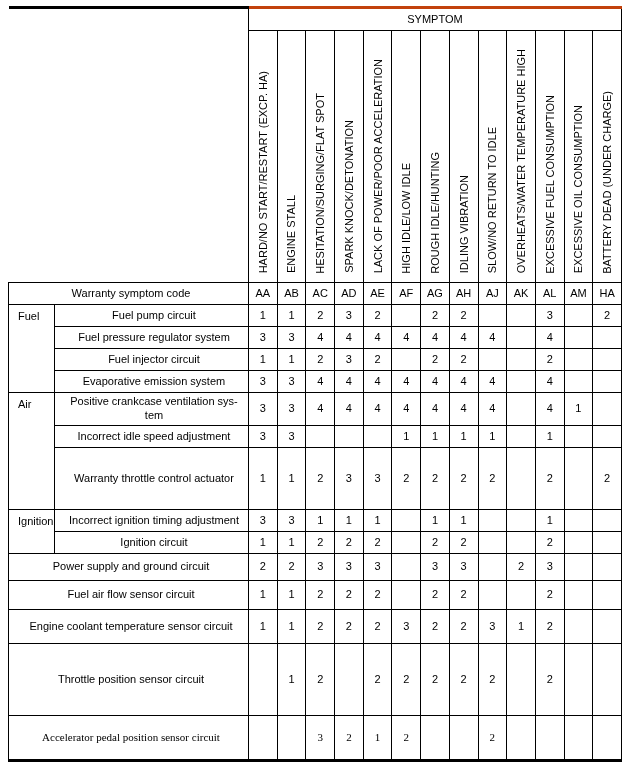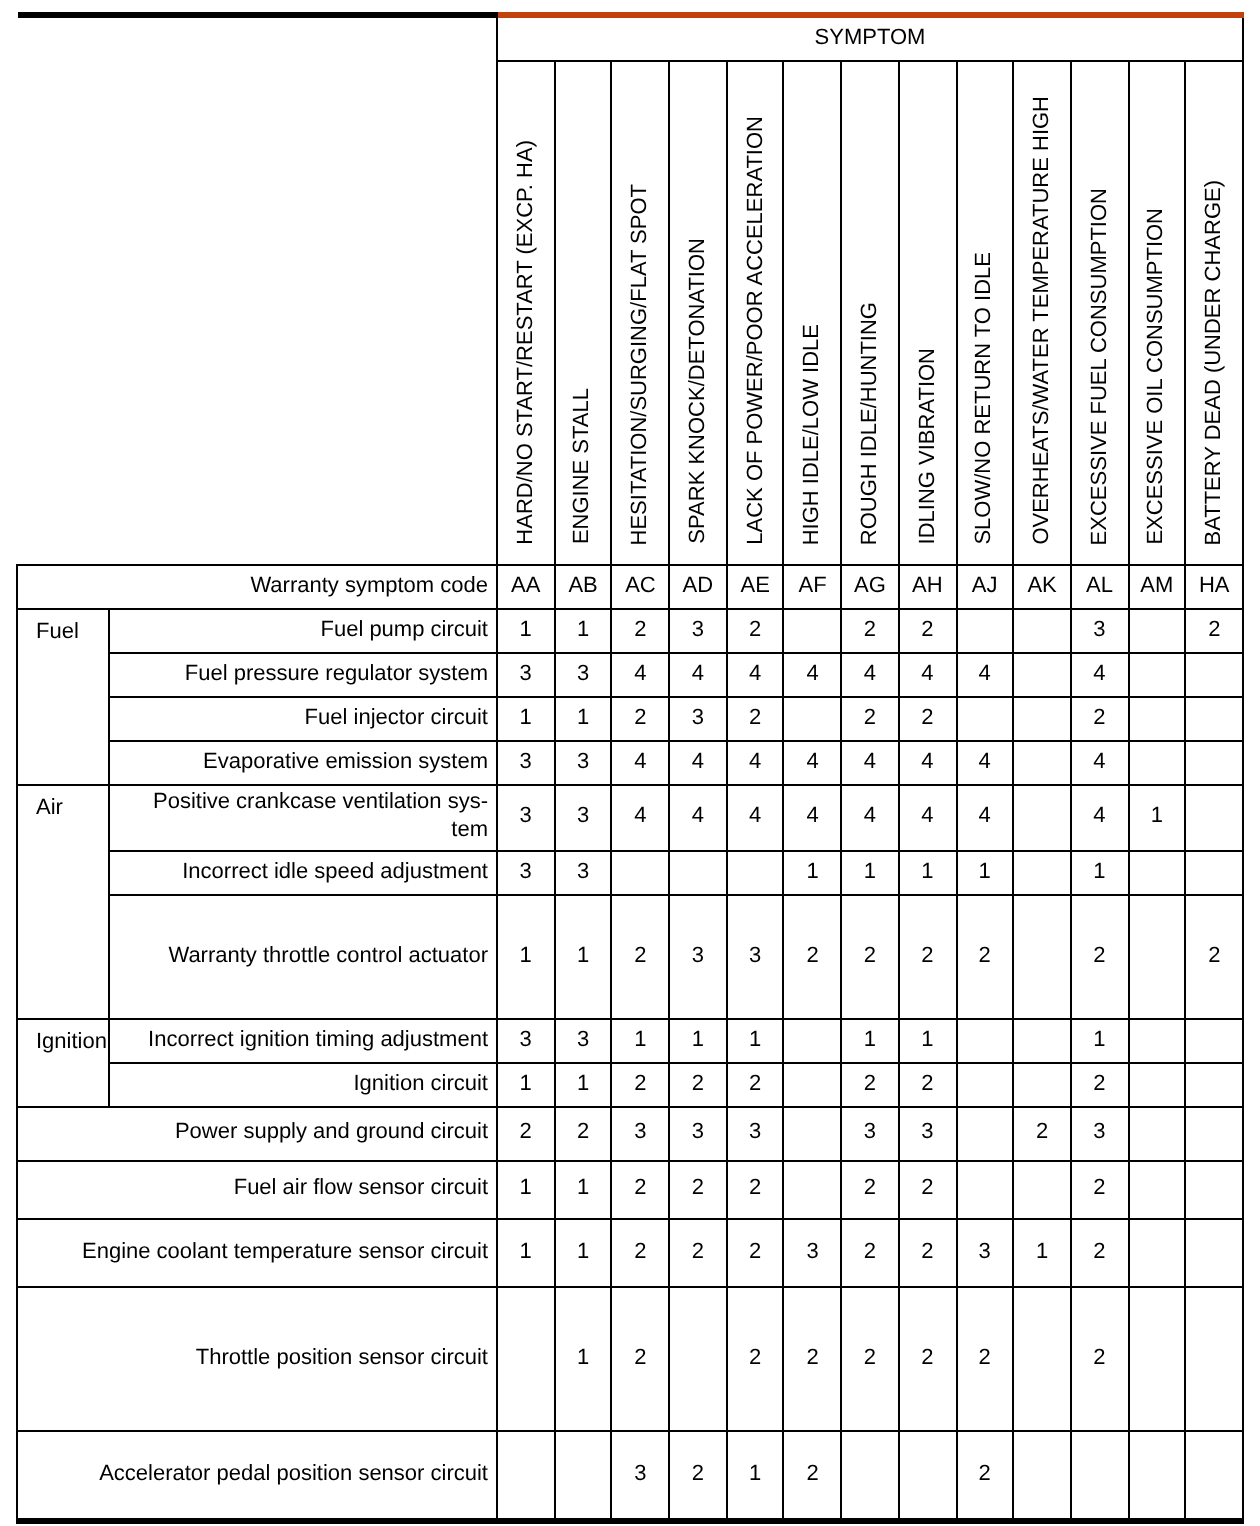--- a/index.html
+++ b/index.html
@@ -37,21 +37,21 @@
   .vlabel {
     display: inline-block;
     writing-mode: vertical-rl;
     transform: rotate(180deg);
     white-space: nowrap;
     font-size: 11px;
     line-height: 1.1;
   }
   #warranty-row { height: 22px; }
   td.label {
-    text-align: right;
+    text-align: center;
     vertical-align: middle;
     padding: 2px 4px 2px 9px;
     white-space: pre-line;
   }
   td.group {
     text-align: left;
     vertical-align: top;
     padding: 5px 2px 2px 9px;
   }
   td.code, td.val {
@@ -313,21 +313,21 @@
           <td class="val">2</td>
           <td class="val">2</td>
           <td class="val">2</td>
           <td class="val">2</td>
           <td class="val">2</td>
           <td class="val"></td>
           <td class="val">2</td>
           <td class="val"></td>
           <td class="val"></td>
         </tr>
-        <tr class="lastrow" style="height: 45px;">
+        <tr class="lastrow" style="height: 45px; font-family: Liberation Serif, serif;">
           <td class="label" colspan="2">Accelerator pedal position sensor circuit</td>
           <td class="val"></td>
           <td class="val"></td>
           <td class="val">3</td>
           <td class="val">2</td>
           <td class="val">1</td>
           <td class="val">2</td>
           <td class="val"></td>
           <td class="val"></td>
           <td class="val">2</td>

